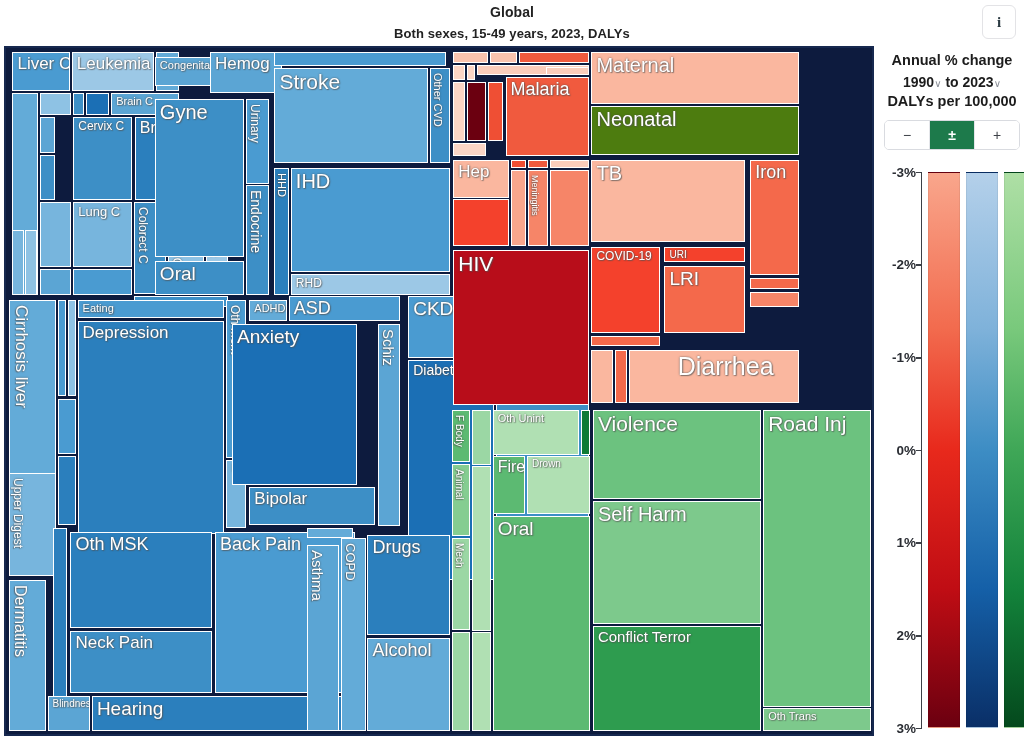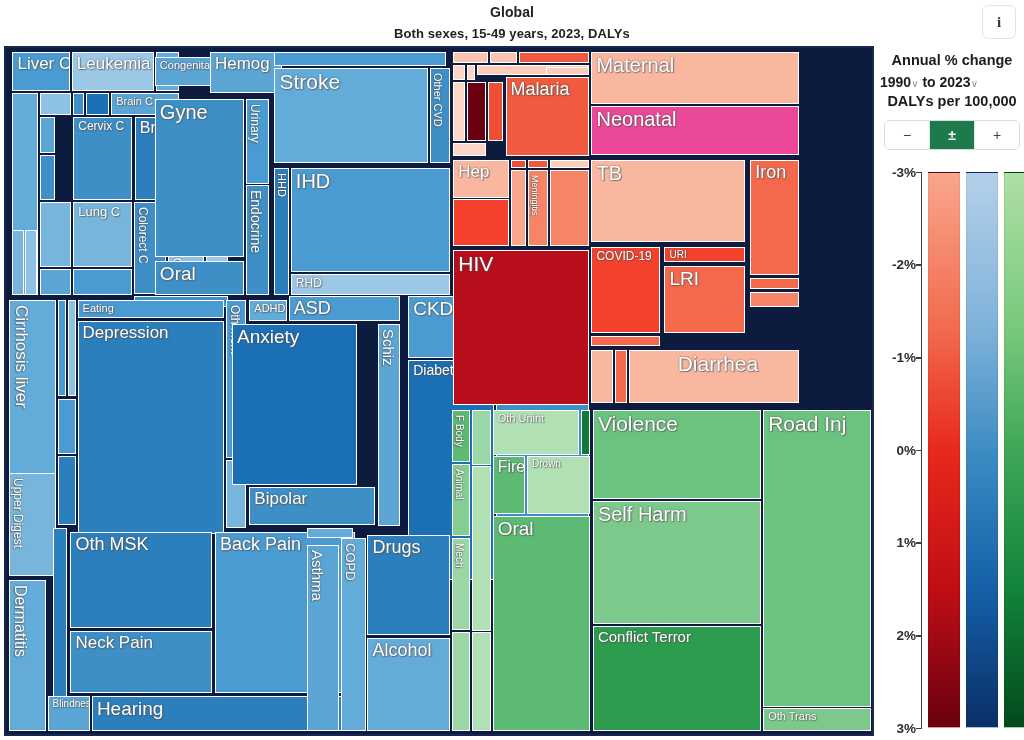--- a/index.html
+++ b/index.html
@@ -53,21 +53,21 @@
   .lbl.h { left:4px; top:1px; }
   .lbl.v { transform-origin: left top; writing-mode: vertical-rl; left:1px; top:4px; }
 
   
   #legend { position:absolute; left:880px; top:50px; width:144px; height:690px; }
   #legend-title {
     text-align:center; font-size:14.5px; font-weight:bold; color:#1c1c1c;
     line-height:1.5;
   }
   #legend-years {
-    font-size:14px; font-weight:bold; color:#1c1c1c;
+    text-align:center; font-size:14px; font-weight:bold; color:#1c1c1c;
     margin-top:2px;
   }
   .yr-sel { cursor:pointer; }
   .caret { font-size:10px; color:#8a8f98; font-weight:normal; }
   #legend-metric {
     text-align:center; font-size:14.5px; font-weight:bold; color:#1c1c1c;
     margin-top:3px;
   }
   #sign-toggle {
     margin:11px auto 0; width:136px; height:30px;
@@ -279,21 +279,21 @@
       <div class="node" style="left: 460.912px; top: 34.3px; width: 18.6083px; height: 58.31px; background: rgb(107, 0, 16);"></div>
       <div class="node" style="left: 481.668px; top: 34.3px; width: 15.7455px; height: 58.31px; background: rgb(239, 79, 52);"></div>
       <div class="node" style="left: 499.56px; top: 29.498px; width: 83.7372px; height: 78.89px; background: rgb(240, 90, 62);">
         <span class="lbl h" style="font-size: 18px;">Malaria</span>
       </div>
       <div class="node" style="left: 447.314px; top: 94.668px; width: 32.2066px; height: 13.72px; background: rgb(251, 213, 197);"></div>
       <div class="node" style="left: 540.355px; top: 19.208px; width: 42.9421px; height: 8.232px; background: rgb(251, 205, 187);"></div>
       <div class="node" style="left: 585.445px; top: 4.116px; width: 207.554px; height: 51.45px; background: rgb(250, 183, 159);">
         <span class="lbl h" style="font-size: 20px;">Maternal</span>
       </div>
-      <div class="node" style="left: 585.445px; top: 57.624px; width: 207.554px; height: 49.392px; background: #ec4899;">
+      <div class="node" style="left: 585.445px; top: 57.624px; width: 207.554px; height: 49.392px; background: #4d7c0f;">
         <span class="lbl h" style="font-size: 20px;">Neonatal</span>
       </div>
       <div class="node" style="left: 447.314px; top: 111.818px; width: 55.8248px; height: 37.73px; background: rgb(250, 183, 159);">
         <span class="lbl h" style="font-size: 17px;">Hep</span>
       </div>
       <div class="node" style="left: 447.314px; top: 150.92px; width: 55.8248px; height: 46.648px; background: rgb(244, 65, 44);"></div>
       <div class="node" style="left: 505.286px; top: 111.818px; width: 14.314px; height: 8.232px; background: rgb(239, 79, 52);"></div>
       <div class="node" style="left: 505.286px; top: 122.108px; width: 14.314px; height: 75.46px; background: rgb(249, 166, 140);"></div>
       <div class="node" style="left: 521.747px; top: 122.108px; width: 20.0397px; height: 75.46px; background: rgb(246, 133, 104);">
         <span class="lbl v" style="font-size: 9px;">Meningitis</span>
@@ -318,21 +318,21 @@
       </div>
       <div class="node" style="left: 658.446px; top: 218.148px; width: 80.8744px; height: 66.542px; background: rgb(244, 105, 75);">
         <span class="lbl h" style="font-size: 19px;">LRI</span>
       </div>
       <div class="node" style="left: 585.445px; top: 288.12px; width: 68.7074px; height: 10.29px; background: rgb(244, 105, 75);"></div>
       <div class="node" style="left: 744.331px; top: 229.81px; width: 48.6678px; height: 10.976px; background: rgb(244, 105, 75);"></div>
       <div class="node" style="left: 744.331px; top: 243.53px; width: 48.6678px; height: 15.092px; background: rgb(246, 133, 104);"></div>
       <div class="node" style="left: 585.445px; top: 301.84px; width: 21.4711px; height: 53.508px; background: rgb(250, 183, 159);"></div>
       <div class="node" style="left: 609.063px; top: 301.84px; width: 11.4512px; height: 53.508px; background: rgb(244, 105, 75);"></div>
       <div class="node" style="left: 622.661px; top: 301.84px; width: 170.337px; height: 53.508px; background: rgb(250, 183, 159);">
-        <span class="lbl h" style="font-size: 21px; padding-left: 44px;">Diarrhea</span>
+        <span class="lbl h" style="font-size: 25px; padding-left: 44px;">Diarrhea</span>
       </div>
       <div class="node" style="left: 445.883px; top: 362.208px; width: 17.8926px; height: 51.45px; background: rgb(92, 186, 114);">
         <span class="lbl v" style="font-size: 10px;">F Body</span>
       </div>
       <div class="node" style="left: 445.883px; top: 415.716px; width: 17.8926px; height: 72.03px; background: rgb(133, 205, 145);">
         <span class="lbl v" style="font-size: 10px;">Animal</span>
       </div>
       <div class="node" style="left: 445.883px; top: 489.804px; width: 17.8926px; height: 92.61px; background: rgb(155, 215, 164);">
         <span class="lbl v" style="font-size: 10px;">Mech</span>
       </div>

